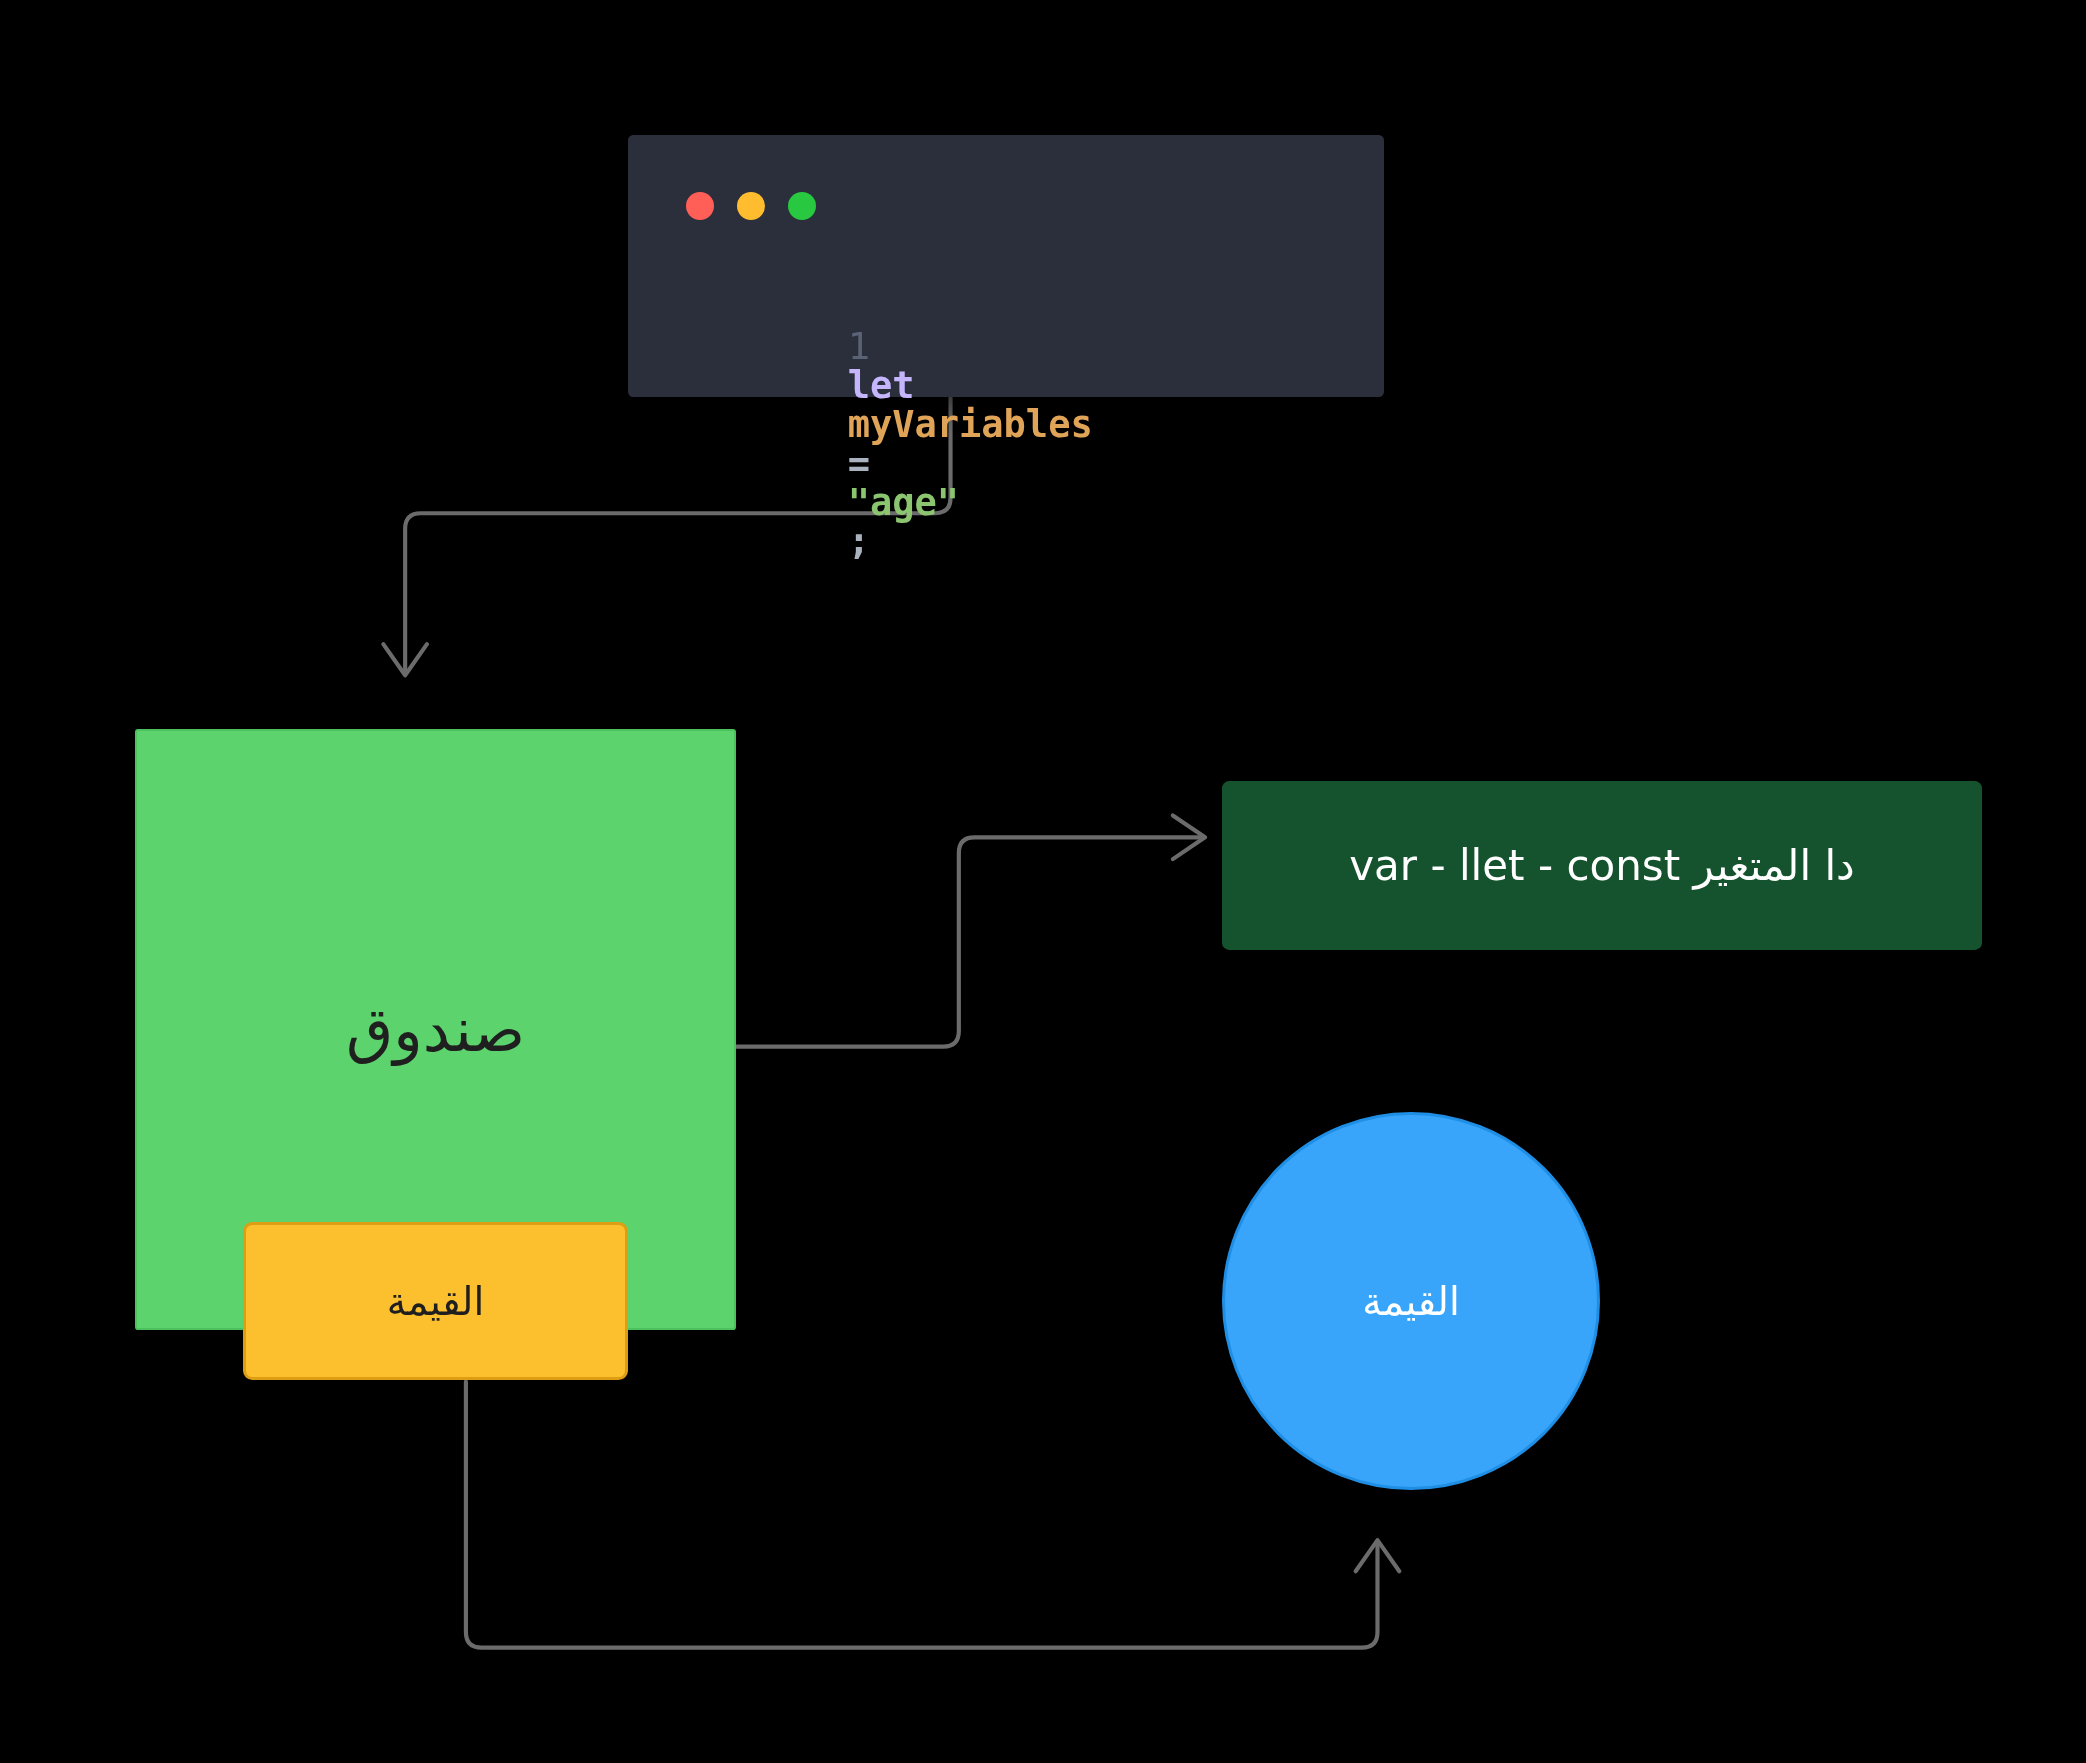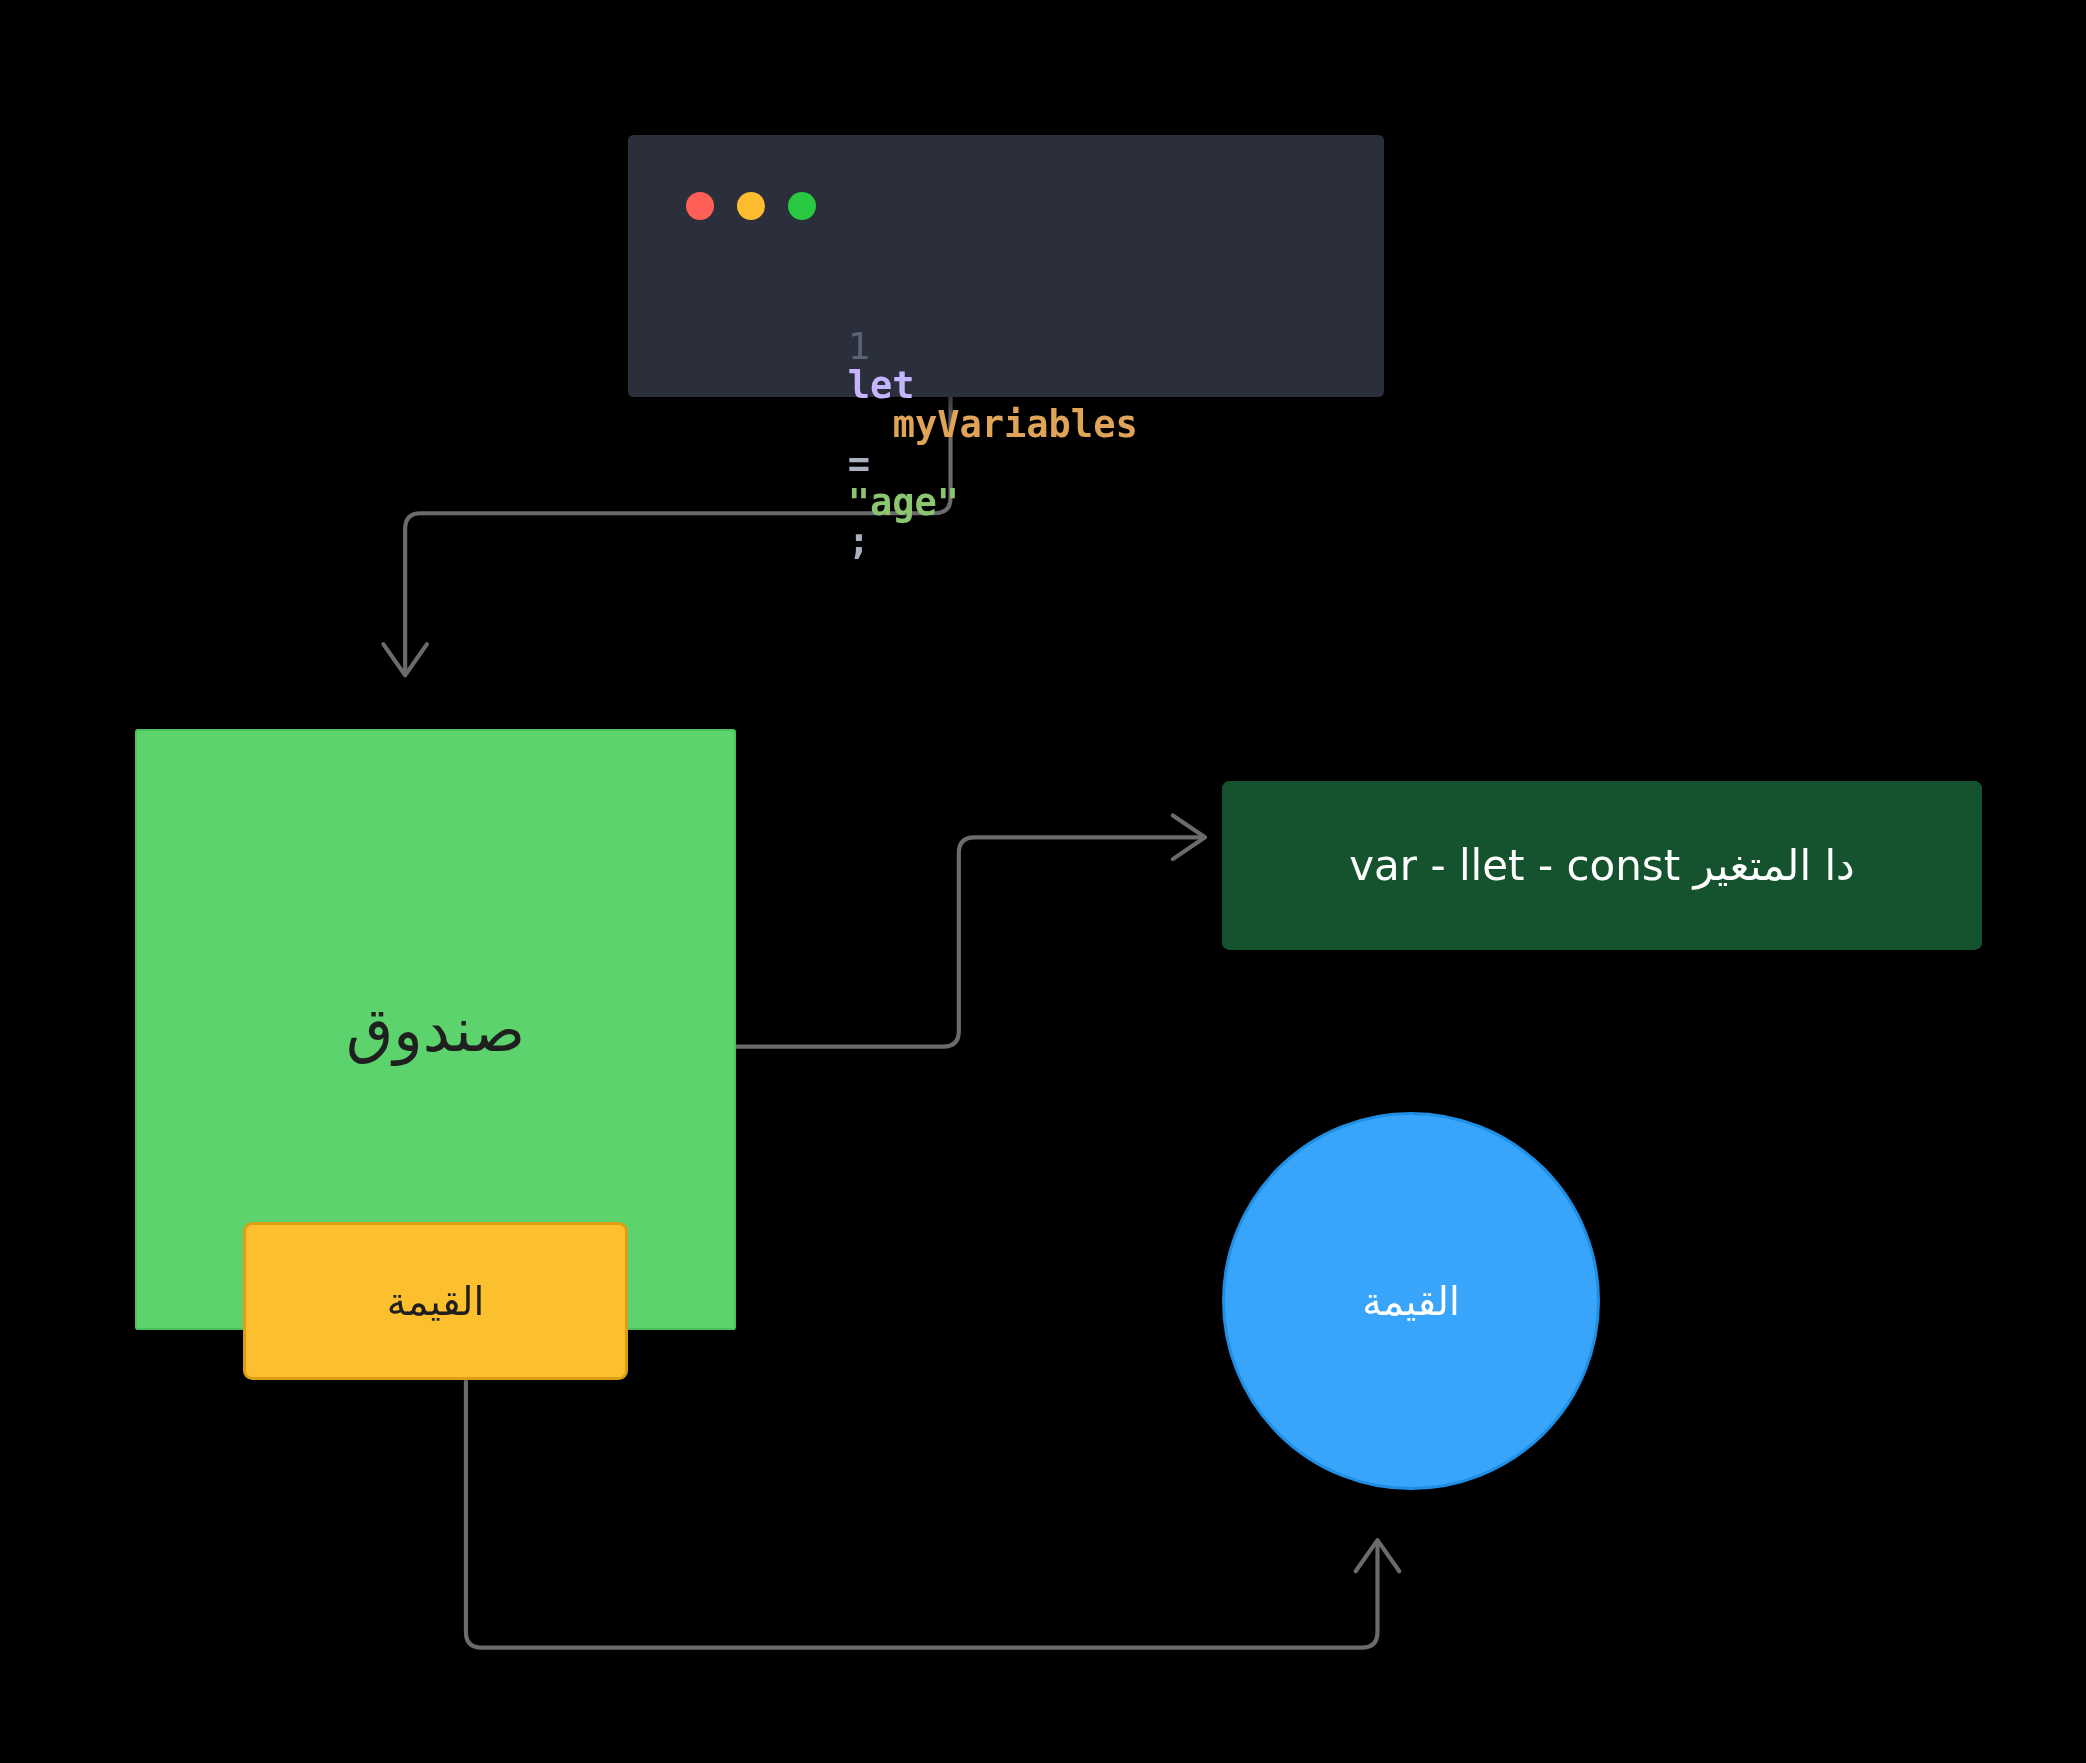--- a/index.html
+++ b/index.html
@@ -142,21 +142,21 @@
 
   <div class="code-window" style="background-color: rgb(42, 47, 59);">
     <div class="traffic-lights">
       <span class="dot" style="background-color: rgb(255, 95, 87);"></span>
       <span class="dot" style="background-color: rgb(254, 188, 46);"></span>
       <span class="dot" style="background-color: rgb(40, 200, 64);"></span>
     </div>
     <div class="code-line">
       <span class="lineno" style="color: rgb(90, 99, 117);">1</span>
       <span class="tok" style="color: #c4b5fd;">let </span>
-      <span class="tok" style="color: rgb(224, 164, 88); margin-left: 45px;">myVariables </span>
+      <span class="tok" style="color: rgb(224, 164, 88);">myVariables </span>
       <span class="tok" style="color: rgb(171, 178, 191);">= </span>
       <span class="tok" style="color: rgb(140, 197, 112);">"age"</span>
       <span class="tok" style="color: rgb(171, 178, 191);">;</span>
     </div>
   </div>
 
   <div class="green-box" style="background-color: rgb(92, 211, 109); border-color: rgb(76, 194, 95); color: rgb(31, 31, 31);">
     <span class="shape-label">صندوق</span>
   </div>
 

